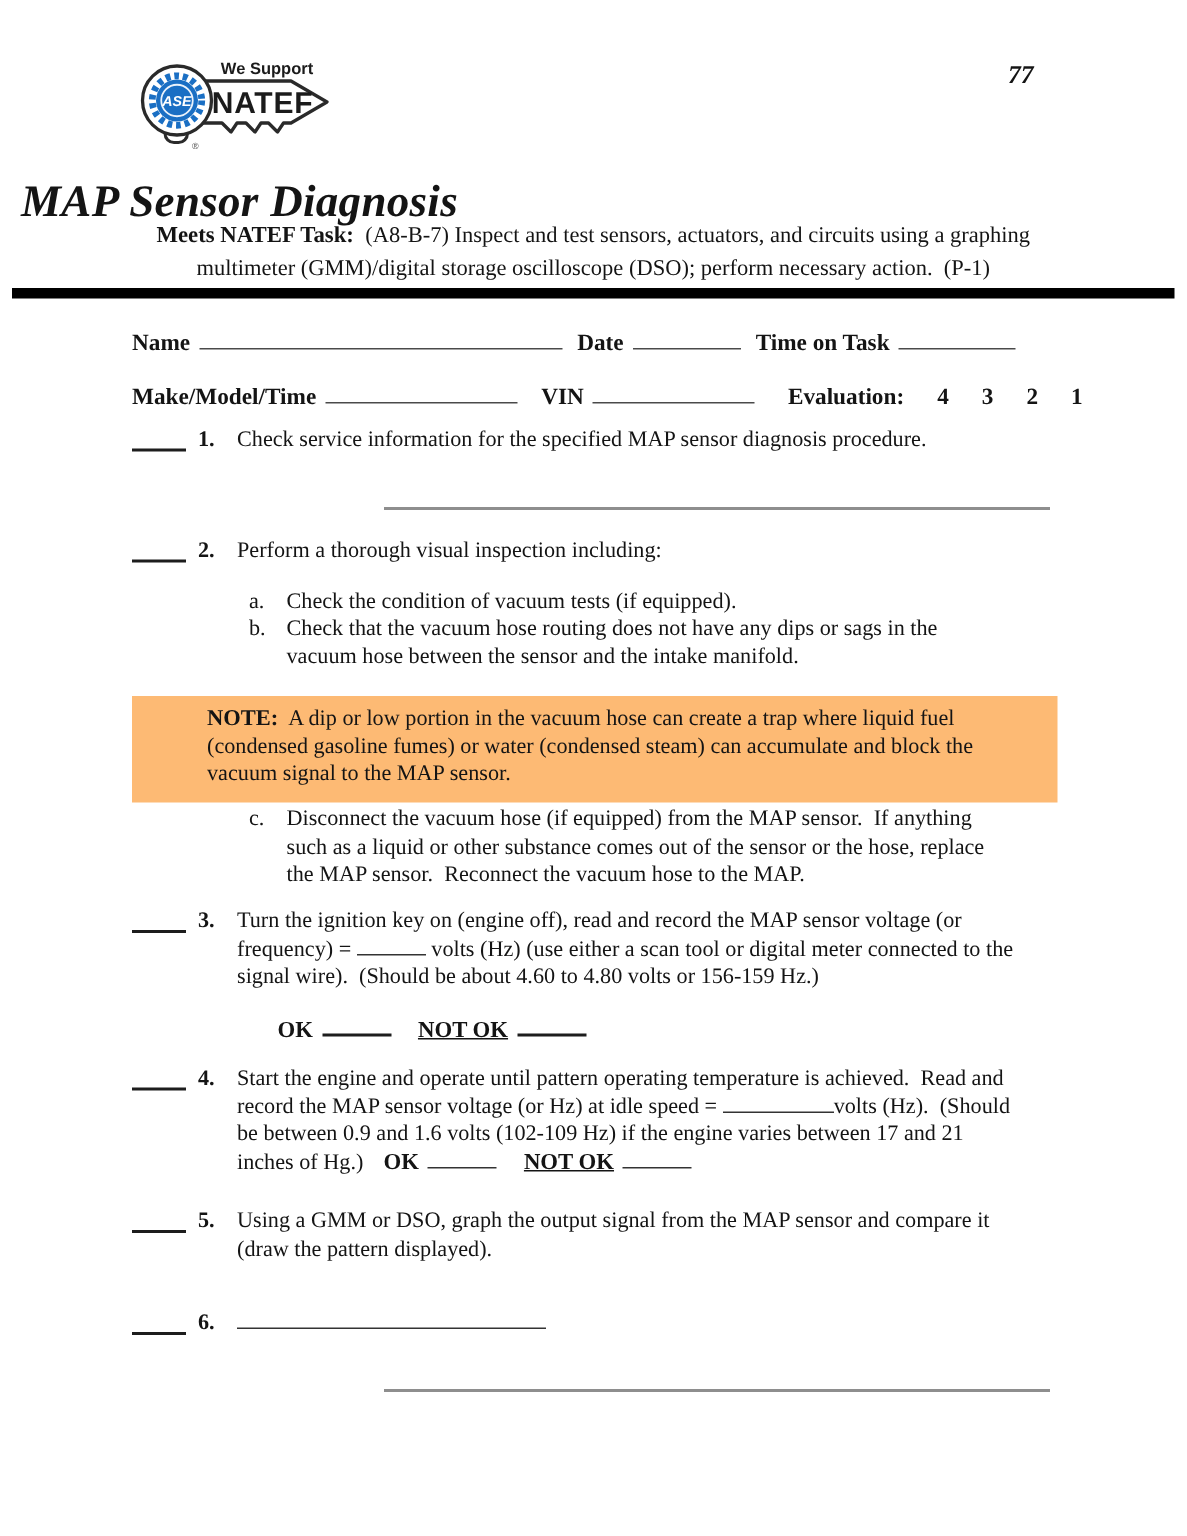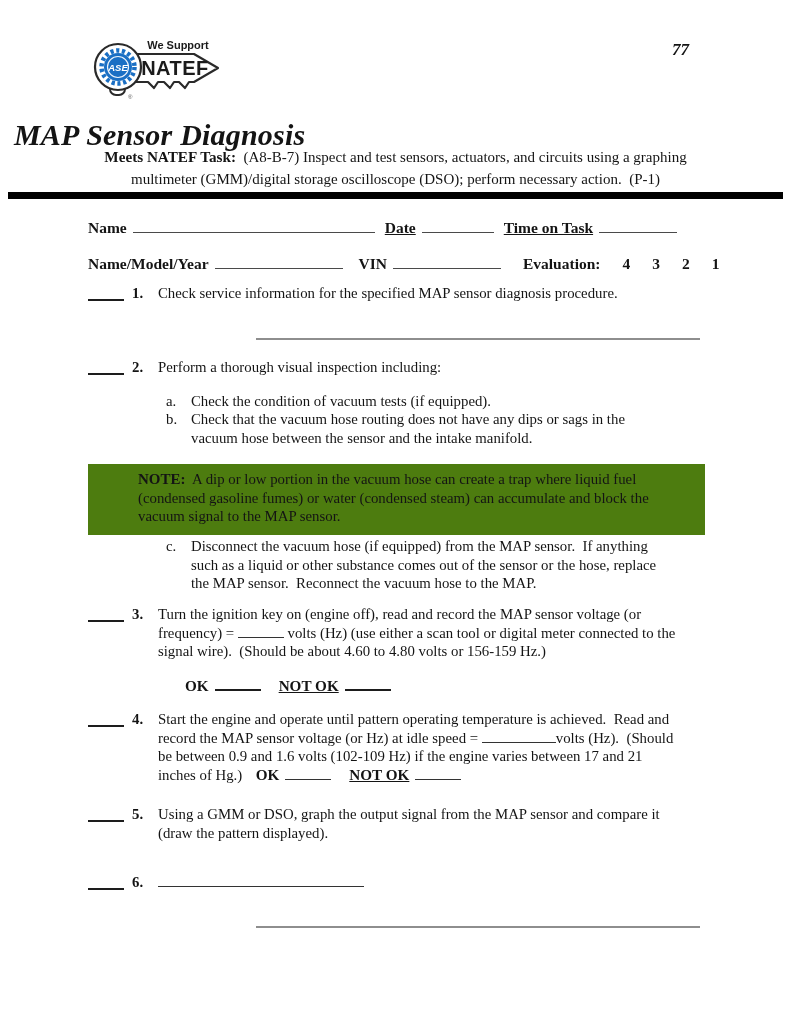--- a/index.html
+++ b/index.html
@@ -32,21 +32,21 @@
   .row{position:absolute;left:88px;width:700px;font-size:15.5px;white-space:nowrap;}
   .row b{font-weight:bold;}
   .row1{top:219px;}
   .row2{top:255px;}
   .fblank{display:inline-block;border-bottom:1.6px solid #4a4a4a;height:13px;margin-left:6px;}
   .w-name{width:242px;}
   .w-date{width:72px;}
   .w-time{width:78px;}
   .w-make{width:128px;}
   .w-vin{width:108px;}
-  .gap10{margin-left:10px;text-decoration:underline;}
+  .gap10{margin-left:10px;}
   .gap16{margin-left:16px;}
   .gap22{margin-left:22px;}
   .evnum{font-weight:bold;margin-left:22px;}
   
   .step{position:absolute;left:88px;width:660px;display:grid;
         grid-template-columns:36px 18px 1fr;column-gap:8px;
         font-size:14.8px;line-height:18.5px;}
   .sblank{border-bottom:2px solid #1d1d1d;height:15px;align-self:start;}
   .num{font-weight:bold;}
   .txt{white-space:pre;}
@@ -57,21 +57,21 @@
   .w206{width:206px;}
   .okl{font-weight:bold;font-size:15.2px;}
   .ml18{margin-left:18px;text-decoration:underline;}
   .ml6{margin-left:6px;}
   
   .sub{position:absolute;left:166px;width:570px;display:grid;
        grid-template-columns:18px 1fr;column-gap:7px;
        font-size:14.8px;line-height:18.5px;}
   
   .notebox{position:absolute;left:88px;top:464px;width:553px;
-           background:#4d7c0f;padding:6px 14px 9px 50px;
+           background:#fdba74;padding:6px 14px 9px 50px;
            font-size:14.8px;line-height:18.6px;white-space:pre;}
   .notebox b{font-size:15px;}
   
   .ansline{position:absolute;left:256px;width:444px;height:0;border-bottom:2px solid #8e8e8e;}
   .okrow{position:absolute;left:185px;top:676px;font-size:15.2px;}
   .okrow .iblank{border-bottom:2px solid #1d1d1d;height:13px;}
 </style>
 </head>
 <body>
 
@@ -98,21 +98,21 @@
   <div class="task"><b>Meets NATEF Task:</b><span class="t">  (A8-B-7) Inspect and test sensors, actuators, and circuits using a graphing
 multimeter (GMM)/digital storage oscilloscope (DSO); perform necessary action.  (P-1)</span></div>
 
   <div class="divider"></div>
 
   <div class="row row1">
     <b>Name</b><span class="fblank w-name"></span><b class="gap10">Date</b><span class="fblank w-date"></span><b class="gap10">Time on Task</b><span class="fblank w-time"></span>
   </div>
 
   <div class="row row2">
-    <b>Name/Model/Year</b><span class="fblank w-make"></span><b class="gap16">VIN</b><span class="fblank w-vin"></span><b class="gap22">Evaluation:</b><span class="evnum">4</span><span class="evnum">3</span><span class="evnum">2</span><span class="evnum">1</span>
+    <b>Make/Model/Time</b><span class="fblank w-make"></span><b class="gap16">VIN</b><span class="fblank w-vin"></span><b class="gap22">Evaluation:</b><span class="evnum">4</span><span class="evnum">3</span><span class="evnum">2</span><span class="evnum">1</span>
   </div>
 
   <div class="step" style="top:284px">
     <span class="sblank"></span>
     <b class="num">1.</b>
     <div class="txt"><span class="t">Check service information for the specified MAP sensor diagnosis procedure.</span></div>
   </div>
   <div class="ansline" style="top:338px"></div>
 
   <div class="step" style="top:358px">

